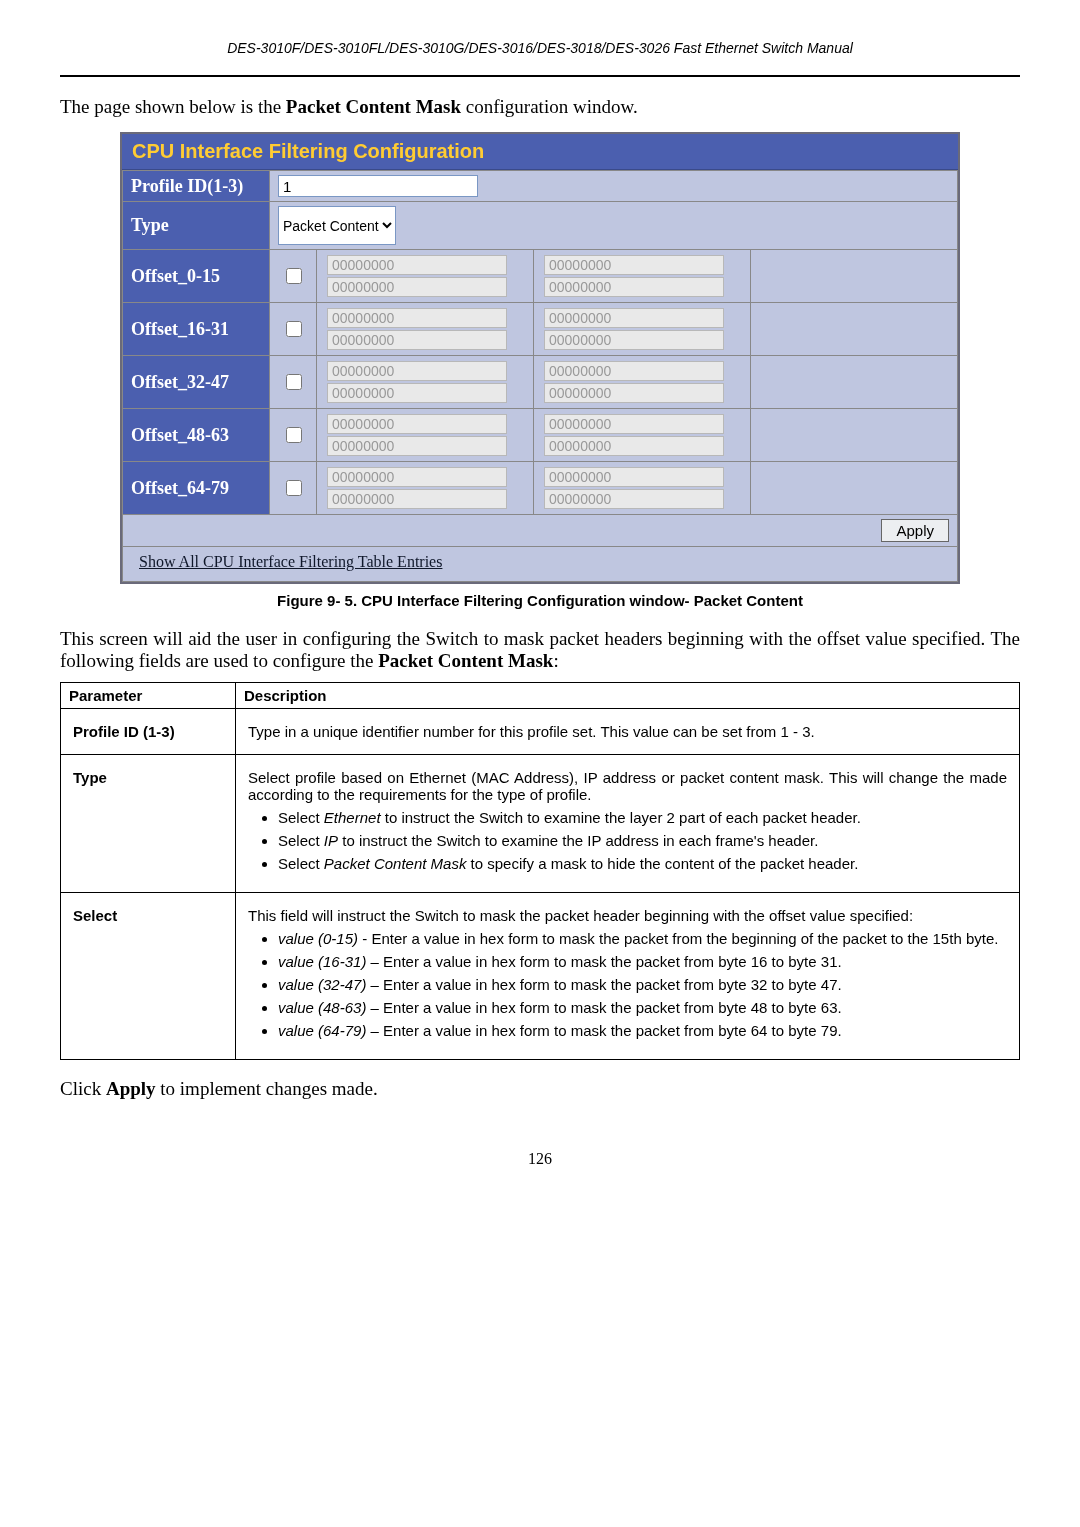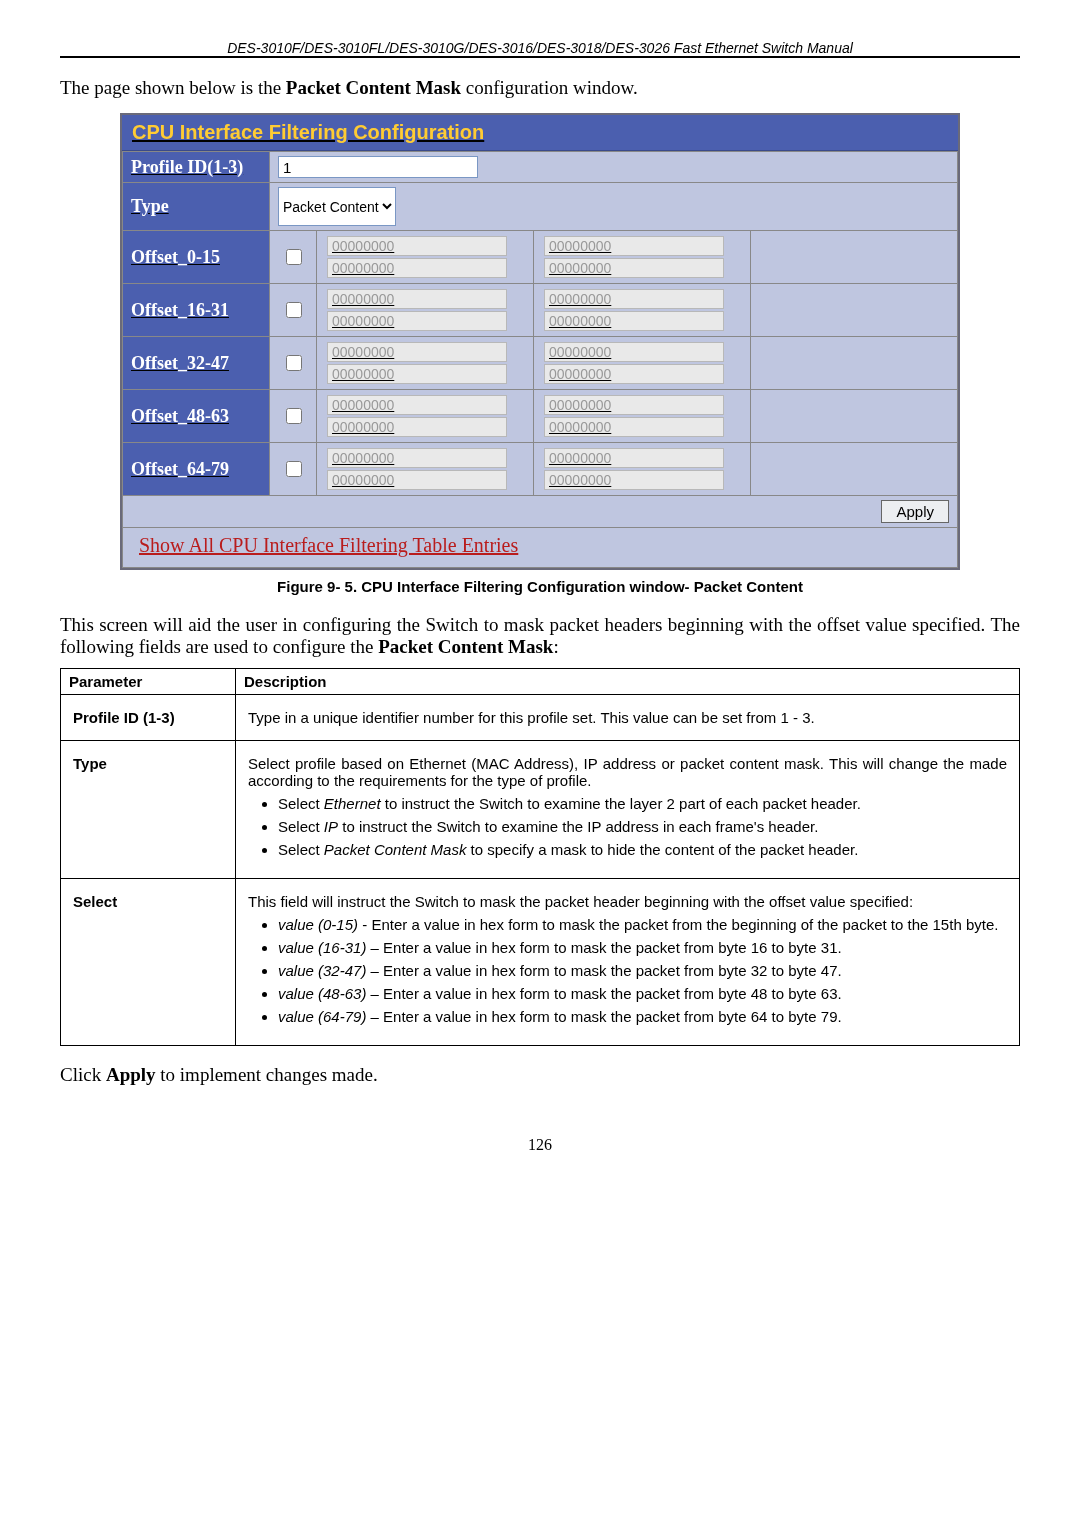--- a/index.html
+++ b/index.html
@@ -10,31 +10,30 @@
     width: 1080px;
     box-sizing: border-box;
     color: #000;
   }
   .header-line {
     font-style: italic;
     font-family: Arial, sans-serif;
     font-size: 14px;
     text-align: center;
     border-bottom: 2px solid #000;
-    padding-bottom: 0;
+    padding-bottom: 19px;
     margin-bottom: 2px;
   }
   .intro {
     font-size: 19px;
     margin-bottom: 14px;
   }
   .fig-wrap {
     margin: 8px auto;
     width: 840px;
-    text-decoration: underline;
   }
   
   .panel {
     border: 2px solid #6a6a7a;
     background: #bfc6e0;
     font-family: Arial, sans-serif;
   }
   .panel-title {
     background: #4b5faf;
     color: #ffcc33;
@@ -102,24 +101,24 @@
     background: #bfc6e0;
   }
   .apply-btn {
     background: #eceef1;
     border: 1px solid #666;
     font-size: 15px;
     padding: 2px 14px;
     cursor: pointer;
   }
   .showlink {
-    color: #b91c1c;
+    color: #0f172a;
     text-decoration: underline;
     font-family: "Times New Roman", serif;
-    font-size: 20px;
+    font-size: 16px;
     padding: 2px 8px 6px 8px;
     display: inline-block;
   }
   .caption {
     text-align: center;
     font-family: Arial, sans-serif;
     font-weight: bold;
     font-size: 15px;
     margin: 8px 0 10px 0;
   }

